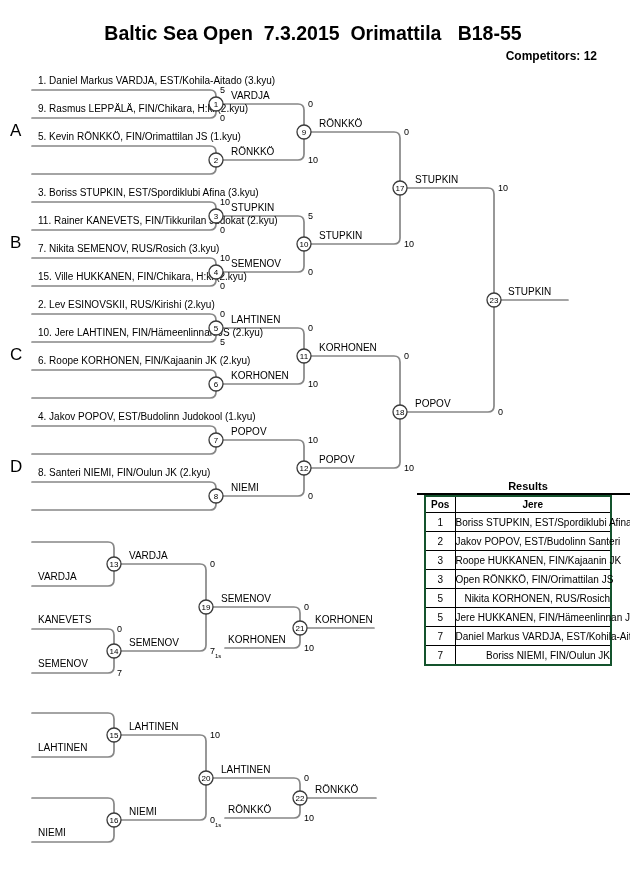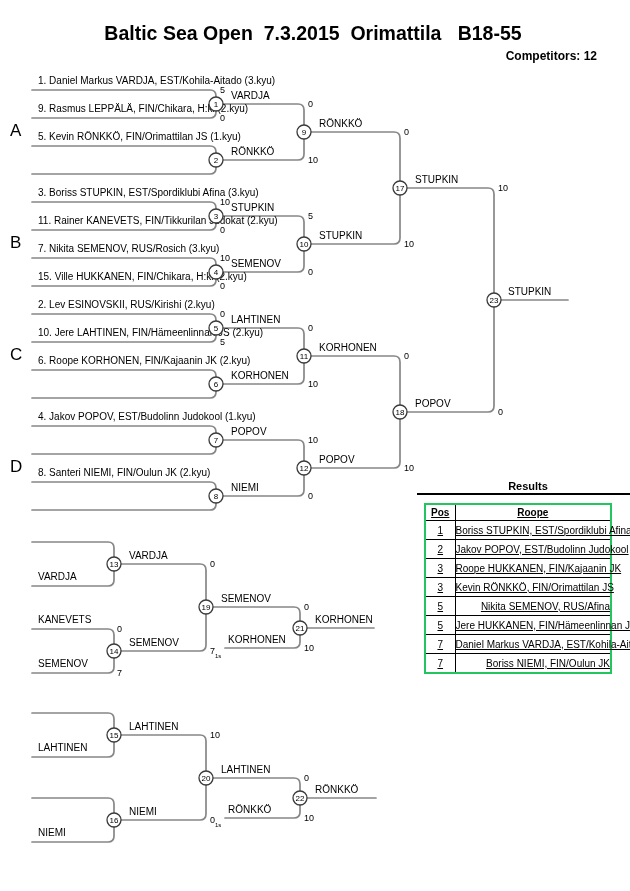--- a/index.html
+++ b/index.html
@@ -12,21 +12,21 @@
   .t-name{font-size:10px;}
   .t-win{font-size:10px;}
   .t-score{font-size:9px;}
   .t-sub{font-size:6px;}
   .t-mno{font-size:8px;text-anchor:middle;}
   .bracket-path{fill:none;stroke:#878787;stroke-width:1.7;stroke-linecap:round;}
   .match-circle{fill:#fff;stroke:#3a3a3a;stroke-width:1.3;}
   .results-box{position:absolute;left:424px;top:479px;width:208px;}
   .res-title{font-size:11px;font-weight:bold;text-align:center;height:14px;line-height:14px;}
   .res-underline{position:absolute;left:417px;top:493px;width:213px;height:2px;background:#000;}
-  table.res{border-collapse:collapse;table-layout:fixed;width:186px;border:2px solid #22c55e;margin-top:10px;text-decoration:underline;}
+  table.res{border-collapse:collapse;table-layout:fixed;width:186px;border:2px solid #14532d;margin-top:2px;}
   table.res th, table.res td{border:1px solid #000;font-size:10px;padding:0;height:18px;vertical-align:middle;}
   table.res th{height:15px;font-weight:bold;text-align:center;}
   td.pos{text-align:center;}
   td.nm{padding-left:6px;white-space:nowrap;overflow:visible;text-align:right;}
 </style>
 </head>
 <body>
 
 <svg width="630" height="891" viewBox="0 0 630 891">
 
@@ -192,43 +192,43 @@
 <div class="results-box">
   <div class="res-title">Results</div>
   <table class="res">
     <colgroup>
         <col style="width:30px">
         <col style="width:156px">
       </colgroup>
     <thead>
       <tr>
         <th>Pos</th>
-        <th>Roope</th>
+        <th>Jere</th>
       </tr>
     </thead>
     <tbody>
       <tr>
           <td class="pos">1</td>
           <td class="nm">Boriss STUPKIN, EST/Spordiklubi Afina</td>
         </tr>
       <tr>
           <td class="pos">2</td>
-          <td class="nm">Jakov POPOV, EST/Budolinn Judokool</td>
+          <td class="nm">Jakov POPOV, EST/Budolinn Santeri</td>
         </tr>
       <tr>
           <td class="pos">3</td>
           <td class="nm">Roope HUKKANEN, FIN/Kajaanin JK</td>
         </tr>
       <tr>
           <td class="pos">3</td>
-          <td class="nm">Kevin RÖNKKÖ, FIN/Orimattilan JS</td>
+          <td class="nm">Open RÖNKKÖ, FIN/Orimattilan JS</td>
         </tr>
       <tr>
           <td class="pos">5</td>
-          <td class="nm">Nikita SEMENOV, RUS/Afina</td>
+          <td class="nm">Nikita KORHONEN, RUS/Rosich</td>
         </tr>
       <tr>
           <td class="pos">5</td>
           <td class="nm">Jere HUKKANEN, FIN/Hämeenlinnan JS</td>
         </tr>
       <tr>
           <td class="pos">7</td>
           <td class="nm">Daniel Markus VARDJA, EST/Kohila-Aitado</td>
         </tr>
       <tr>

